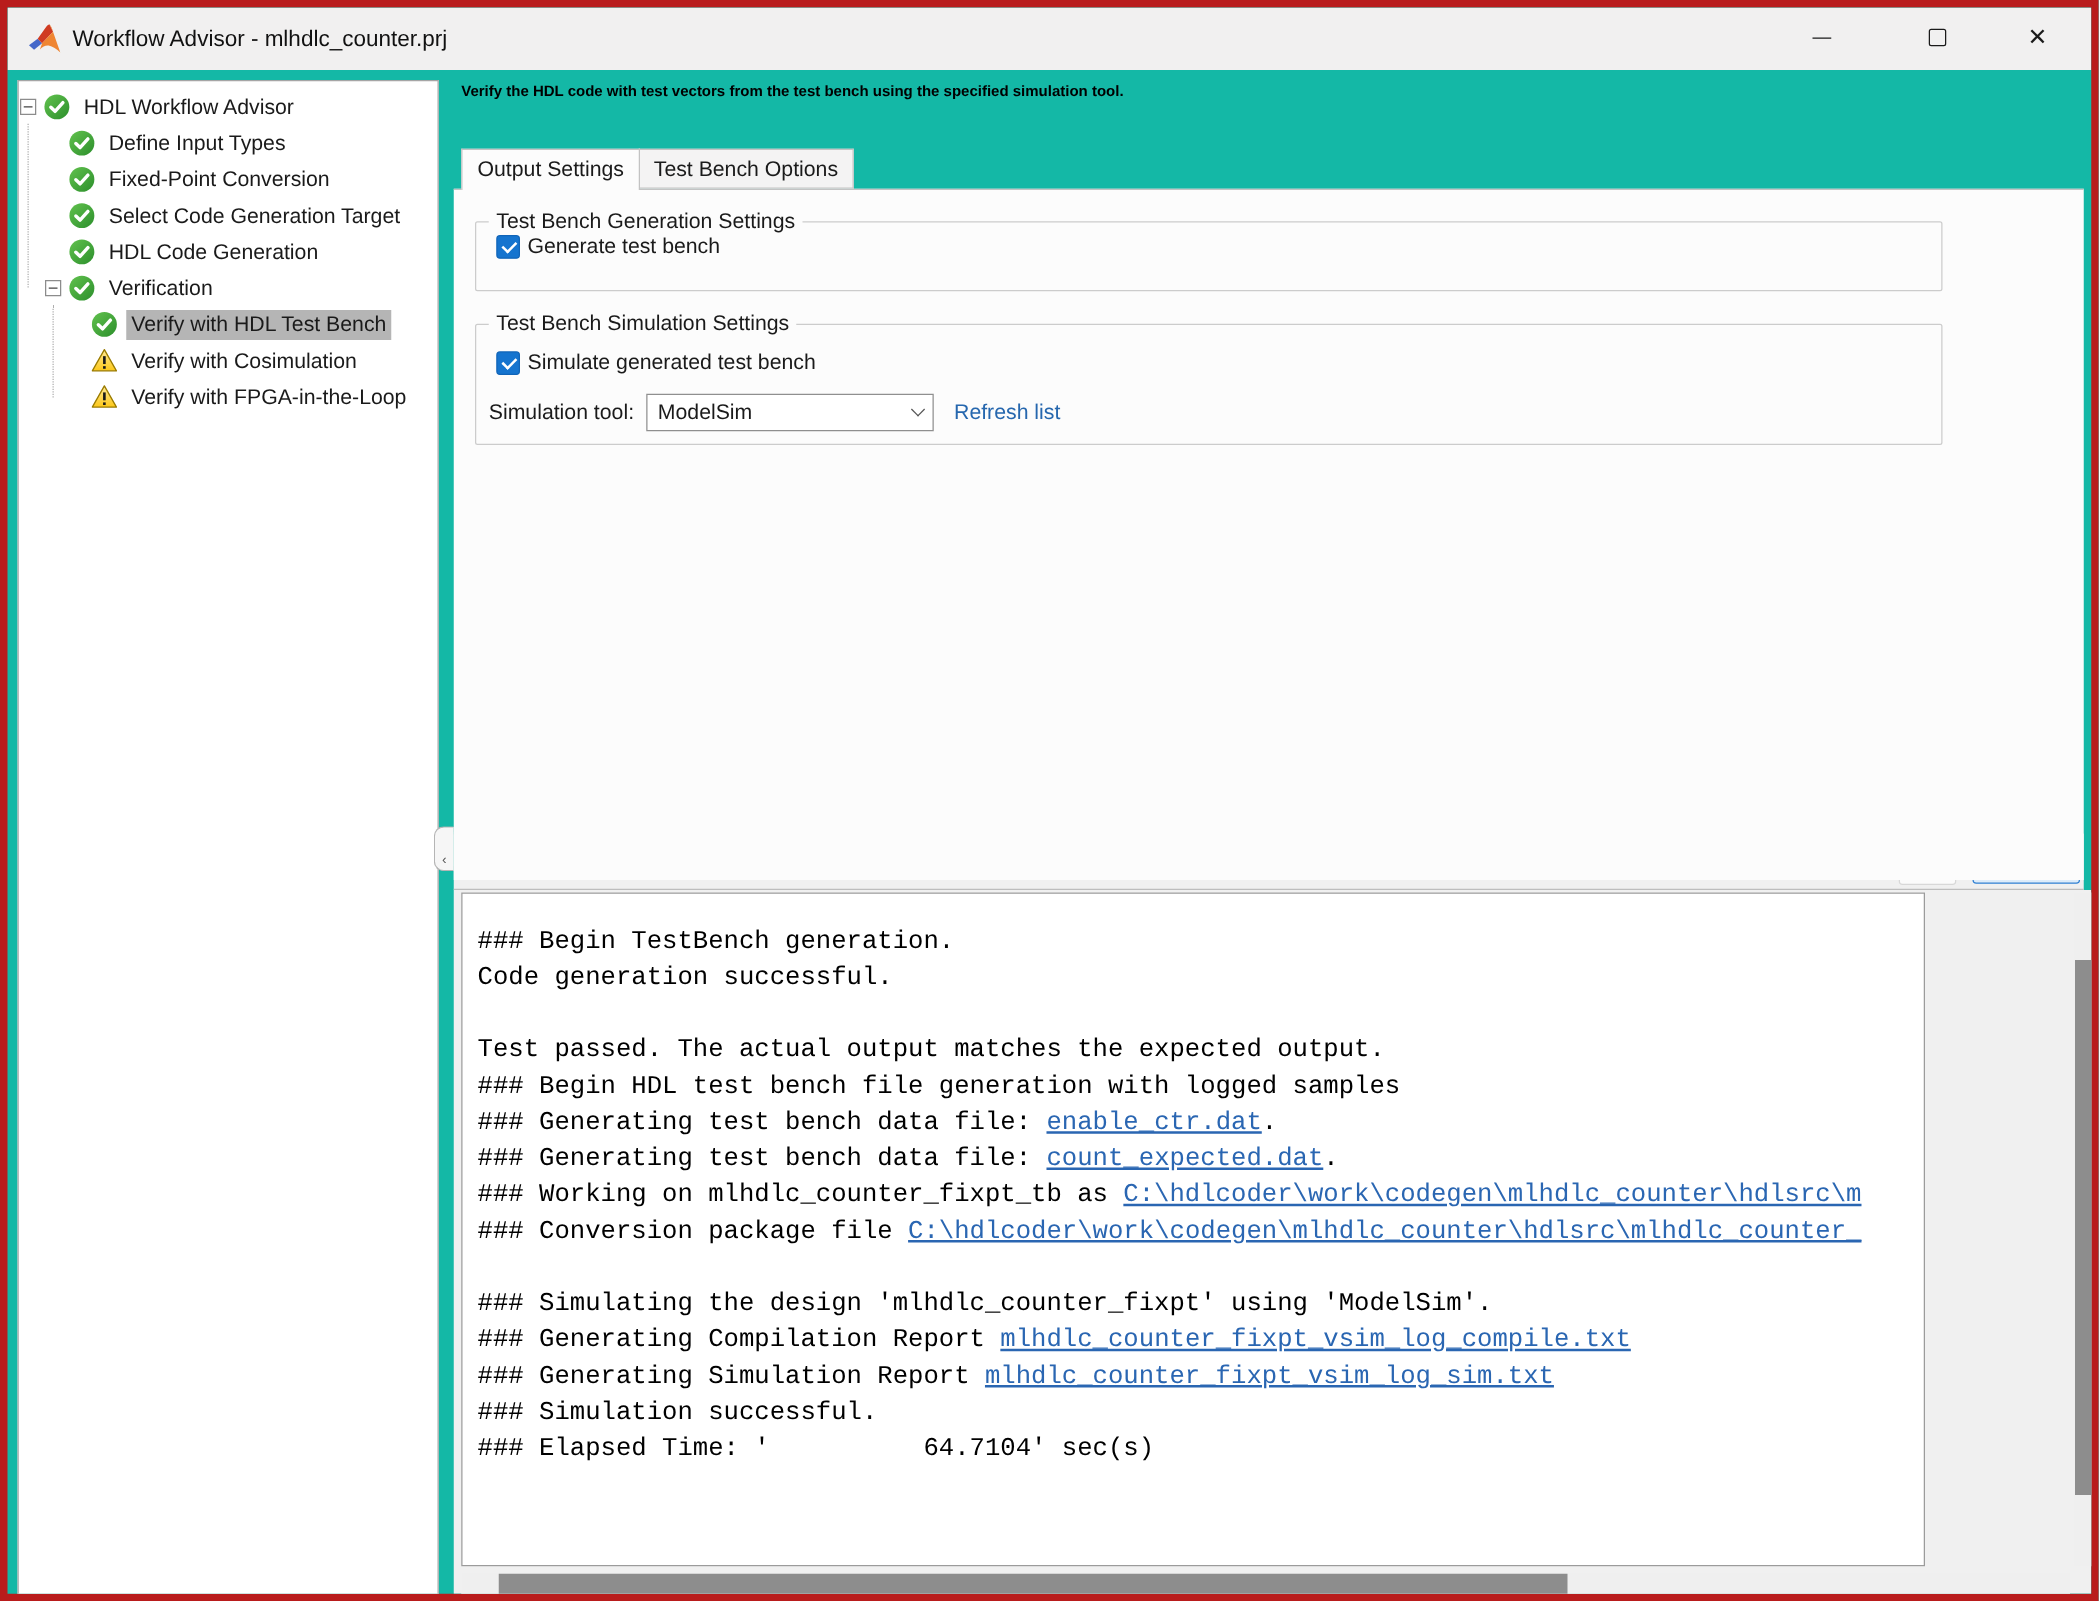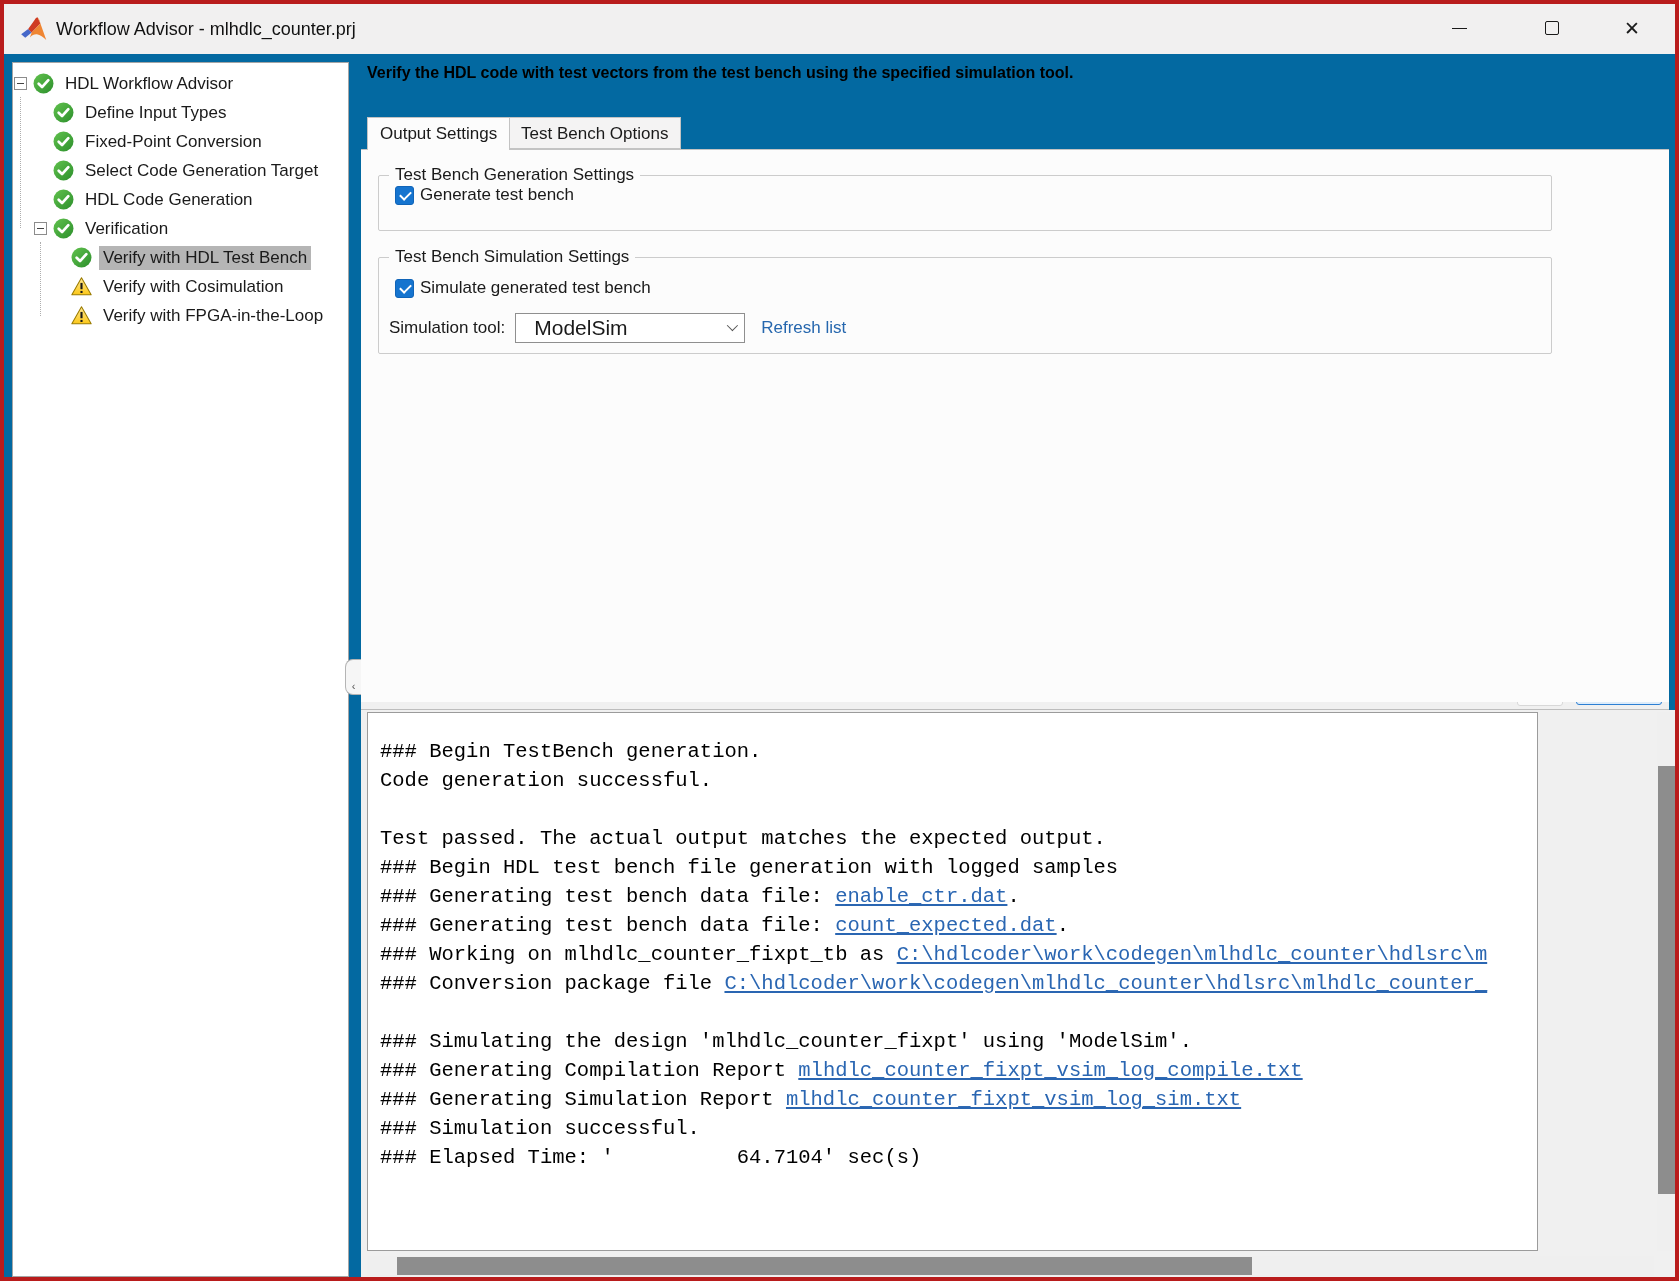--- a/index.html
+++ b/index.html
@@ -1,18 +1,18 @@
 <!DOCTYPE html>
 <html><head>
 <meta charset="utf-8">
 <style>
   html,body{margin:0;padding:0;background:#d7d7d7;}
   *{box-sizing:border-box;}
-  .window{position:relative;width:1679px;height:1281px;background:#0369a1;
-    border:4px solid #b91c1c;font-family:"Liberation Sans",sans-serif;color:#1a1a1a;overflow:hidden;}
+  .window{position:relative;width:1679px;height:1281px;background:#14b8a6;
+    border:6px solid #b91c1c;font-family:"Liberation Sans",sans-serif;color:#1a1a1a;overflow:hidden;}
 
   
   .titlebar{position:absolute;left:0;top:0;right:0;height:50px;background:#f1f0f0;}
   .title-icon{position:absolute;left:16px;top:11px;width:28px;height:28px;}
   .title-text{position:absolute;left:52px;top:0;line-height:50px;font-size:18px;color:#111;}
   .win-btn{position:absolute;top:0;width:62px;height:48px;display:flex;align-items:center;justify-content:center;cursor:default;}
   .btn-min{right:185px;} .btn-max{right:92px;} .btn-close{right:12px;}
   .glyph-min{width:15px;border-top:1.6px solid #1a1a1a;display:block;}
   .glyph-max{width:14px;height:14px;border:1.6px solid #1a1a1a;border-radius:2px;display:block;}
   .glyph-close{font-size:19px;color:#1a1a1a;line-height:1;}
@@ -34,21 +34,21 @@
   .guide{position:absolute;width:0;border-left:1px dotted #aeaeae;}
   .guide1{left:7px;top:34px;height:131px;}
   .guide2{left:27px;top:179px;height:74px;}
 
   .collapse-handle{position:absolute;left:341px;top:655px;width:16px;height:36px;background:#f6f6f6;
     border:1px solid #b5b5b5;border-right:none;border-radius:8px 0 0 8px;display:flex;align-items:flex-end;justify-content:center;
     font-size:11px;color:#555;padding-bottom:2px;}
 
   
   .right{position:absolute;left:357px;top:50px;right:0;bottom:0;}
-  .desc{position:absolute;left:6px;top:10px;font-size:16px;font-weight:bold;color:#000;}
+  .desc{position:absolute;left:6px;top:10px;font-size:12px;font-weight:bold;color:#000;}
 
   .tabstrip{position:absolute;left:0;top:63px;height:32px;right:6px;}
   .tab{position:absolute;top:0;height:32px;padding:0 12px;line-height:31px;font-size:17px;
     border:1px solid #c3c3c3;background:#ececec;z-index:1;}
   .tab.active{background:#fcfcfc;border-bottom:none;height:33px;z-index:3;}
   .tab1{left:6px;} .tab2{left:148px;border-left:none;background:#f4f3f3;}
   .content{position:absolute;left:0;top:95px;height:553px;right:6px;background:#fcfcfc;border-top:1px solid #c3c3c3;z-index:2;}
 
   .group{position:absolute;left:17px;width:1174px;border:1px solid #cccccc;border-radius:2px;}
   .group1{top:25px;height:56px;}
@@ -58,21 +58,21 @@
   .checkbox{width:19px;height:19px;border-radius:3px;display:inline-block;position:relative;flex:0 0 19px;}
   .checkbox.checked{background:#1574cf;border:1px solid #1064b8;}
   .checkbox.checked::after{content:"";position:absolute;left:4px;top:4.5px;width:9px;height:5px;
     border-left:2px solid #fff;border-bottom:2px solid #fff;transform:rotate(-45deg);}
   .checkbox.unchecked{background:#fff;border:1px solid #4d4d4d;border-radius:1px;}
   .cb-row{position:absolute;display:flex;align-items:center;gap:6px;font-size:17px;}
   .g1-row{left:16px;top:9px;}
   .g2-row{left:16px;top:20px;}
   .tool-row{position:absolute;left:10px;top:55px;display:flex;align-items:center;font-size:17px;}
   .combo{width:230px;height:30px;background:#fff;border:1px solid #8f8f8f;margin-left:10px;
-    display:flex;align-items:center;padding:0 28px 0 18px;font-size:21px;position:relative;}
+    display:flex;align-items:center;padding:0 28px 0 8px;font-size:17px;position:relative;}
   .combo-chevron{position:absolute;right:9px;top:9px;width:8px;height:8px;
     border-right:1.6px solid #555;border-bottom:1.6px solid #555;transform:rotate(45deg) translateY(-2px);}
   .link{color:#2667ae;margin-left:16px;cursor:pointer;}
 
   
   .actionbar{position:absolute;left:0;right:6px;top:611px;height:45px;background:#f0f0f0;
     border-top:1px solid #d2d2d2;border-bottom:1px solid #bdbdbd;}
   .skip-row{position:absolute;left:946px;top:12px;display:flex;align-items:center;gap:7px;font-size:17px;}
   .help-btn{position:absolute;left:1156px;top:5px;width:46px;height:35px;background:#fbfbfb;
     border:1px solid #d8d8d8;border-radius:3px;display:flex;align-items:center;justify-content:center;}

